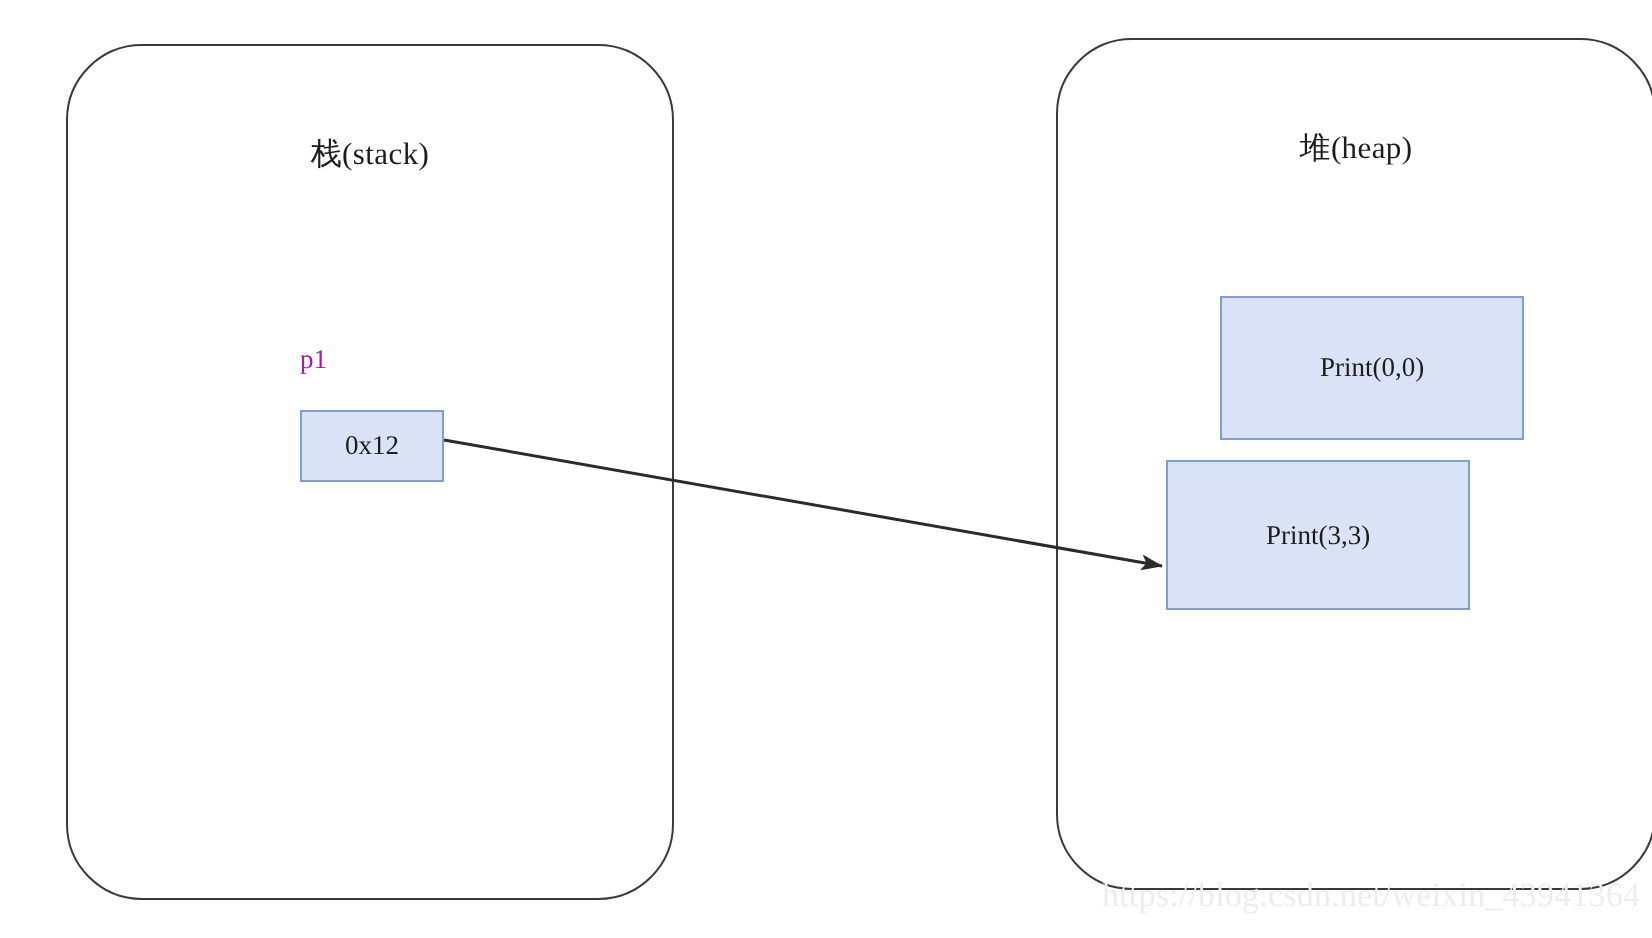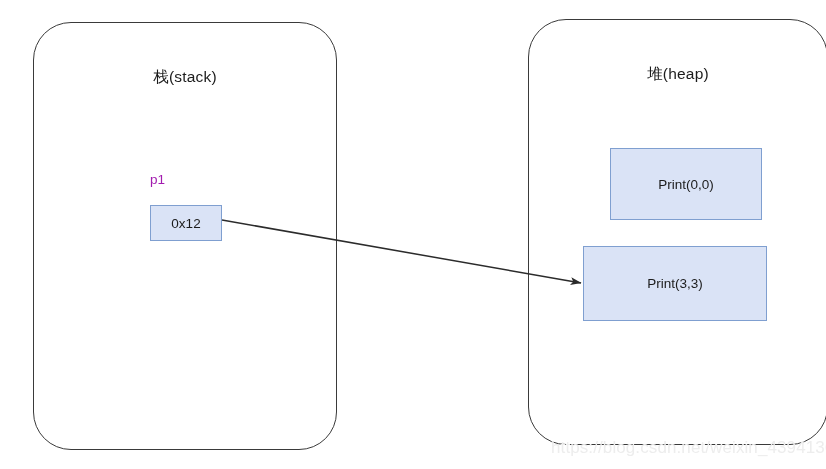--- a/index.html
+++ b/index.html
@@ -6,21 +6,21 @@
     margin: 0;
     padding: 0;
     background: #ffffff;
   }
   #canvas {
     position: relative;
     width: 826px;
     height: 469px;
     background: #ffffff;
     overflow: hidden;
-    font-family: Liberation Sans, sans-serif;
+    font-family: Liberation Serif, serif;
   }
   .region {
     position: absolute;
     box-sizing: border-box;
     border: 1.4px solid #3a3a3a;
     border-radius: 38px;
     background: transparent;
   }
   #stack-region {
     left: 33px;
@@ -74,22 +74,22 @@
     color: #a21caf;
   }
   #heap-block-0 {
     left: 610px;
     top: 148px;
     width: 152px;
     height: 72px;
   }
   #heap-block-1 {
     left: 583px;
-    top: 246px;
-    width: 184px;
+    top: 230px;
+    width: 152px;
     height: 75px;
   }
   #arrow-layer {
     position: absolute;
     left: 0;
     top: 0;
     width: 826px;
     height: 469px;
     pointer-events: none;
   }

